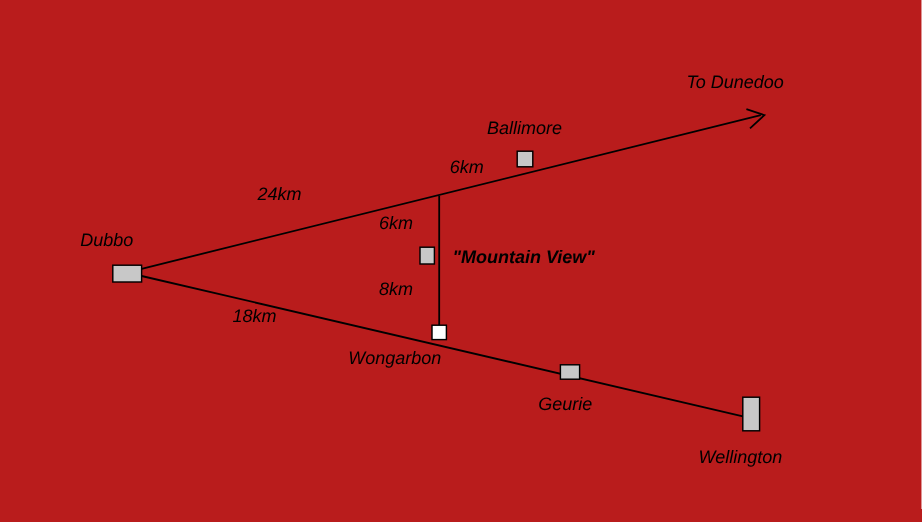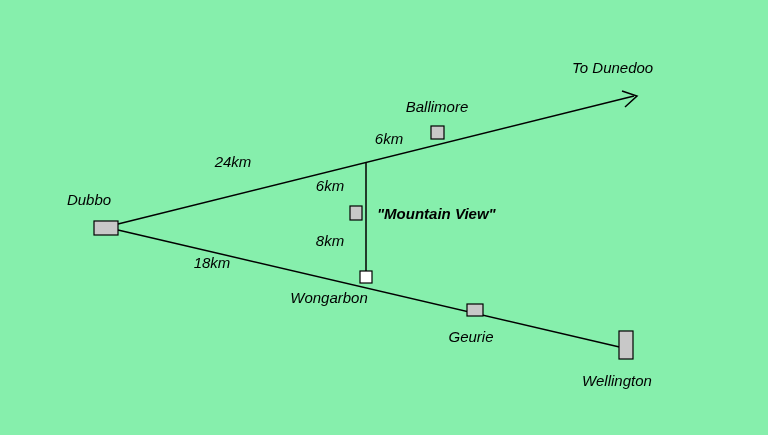--- a/index.html
+++ b/index.html
@@ -4,21 +4,21 @@
 <style>
   html, body {
     margin: 0;
     padding: 0;
     background: #ffffff;
   }
   .canvas {
     position: relative;
     width: 768px;
     height: 435px;
-    background: #86efac;
+    background: #b91c1c;
     overflow: hidden;
   }
   svg text {
     font-family: "Liberation Sans", sans-serif;
     font-style: italic;
     font-size: 15px;
     fill: #000000;
   }
   svg text.bold {
     font-weight: bold;

